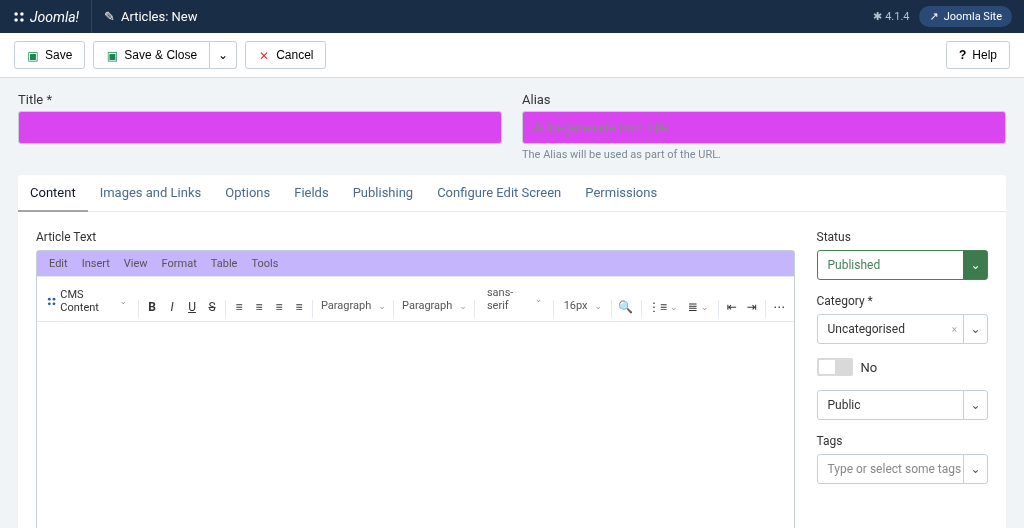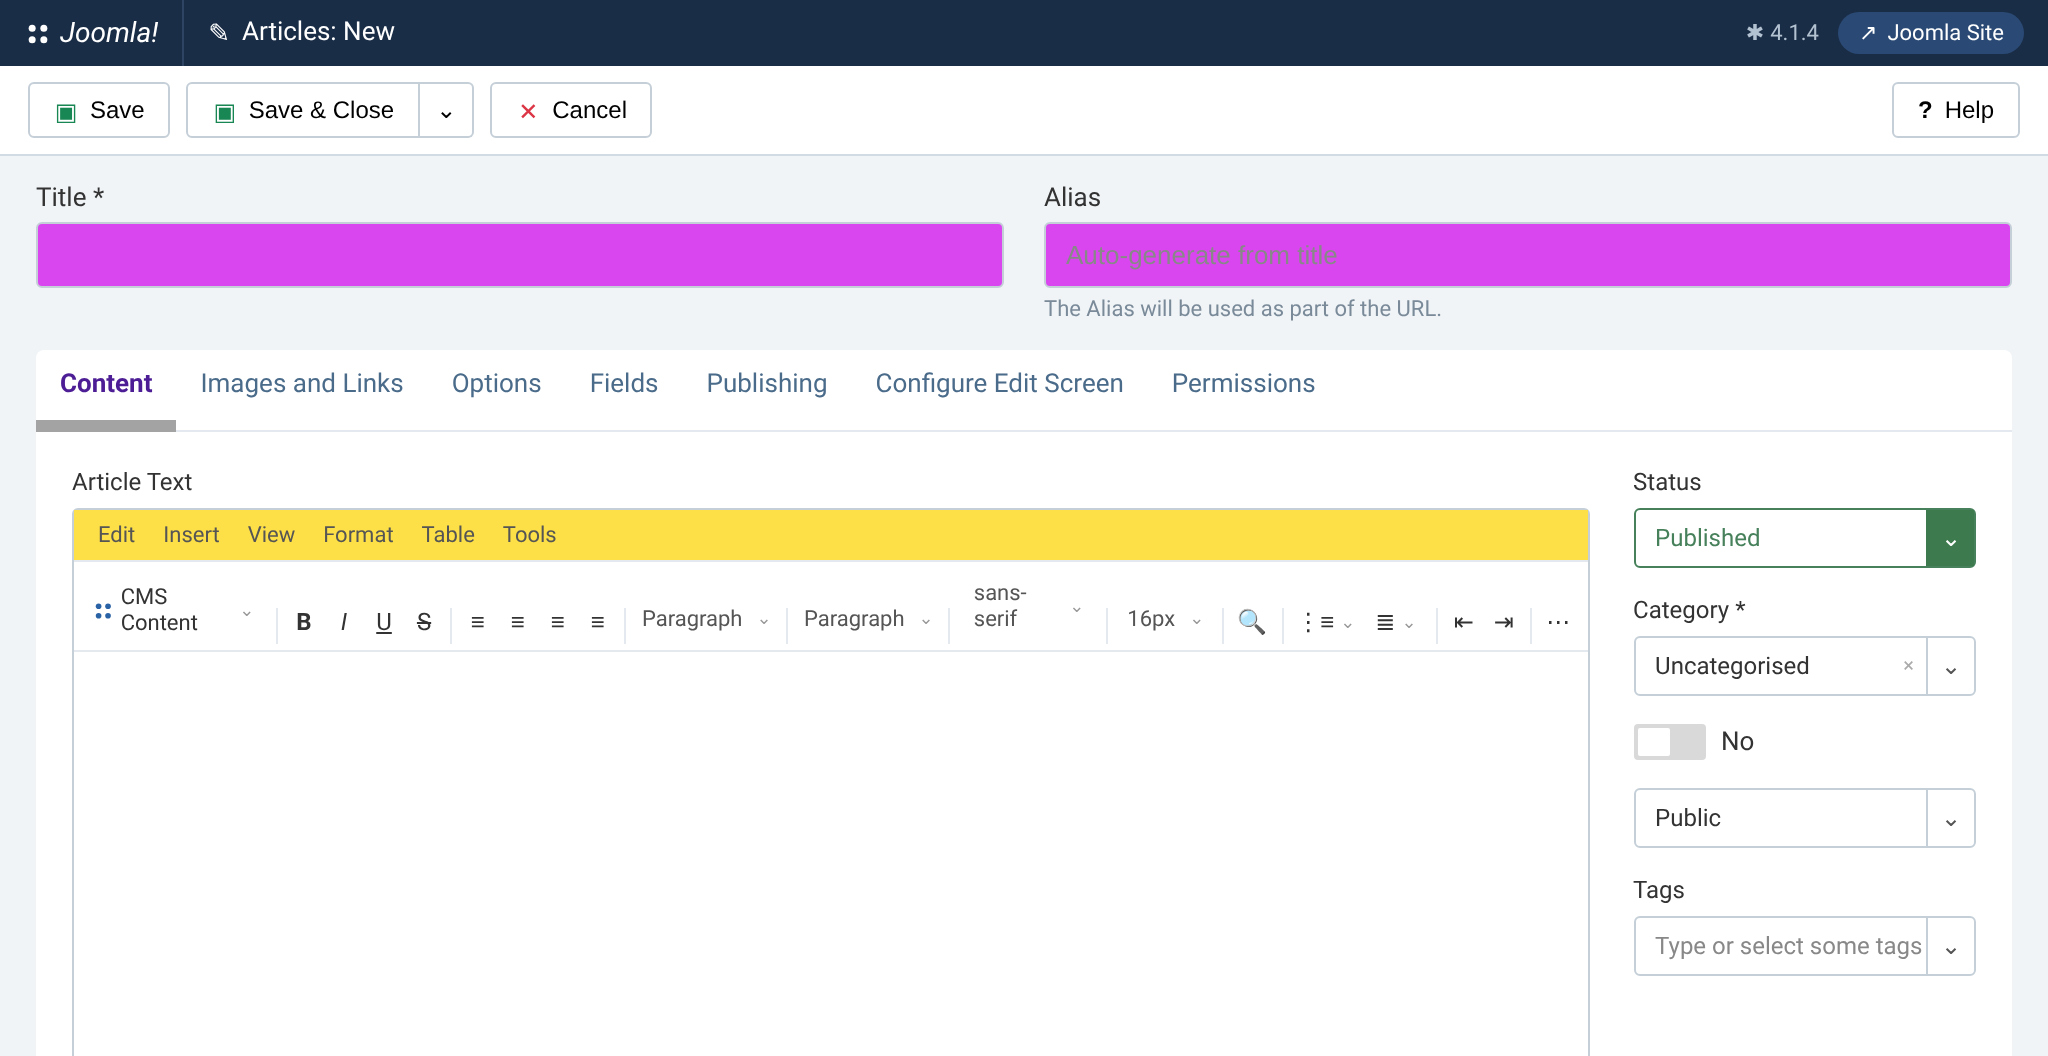--- a/index.html
+++ b/index.html
@@ -23,28 +23,28 @@
 .form-top{padding:14px 18px;display:flex;gap:20px}
 .form-top .col{flex:1}
 .lbl{font-size:13px;color:#333;margin-bottom:4px;display:block}
 .req:after{content:" *"}
 .inp{width:100%;border:1px solid #c5cfd8;border-radius:3px;padding:8px 10px;font-size:13px;background:#d946ef}
 .inp::placeholder{color:#888}
 .hint{font-size:11px;color:#7a8a99;margin-top:4px}
 .tabs{background:#fff;margin:0 18px;border-radius:4px 4px 0 0;padding:0}
 .tabrow{display:flex;border-bottom:1px solid #e3e9ef}
 .tab{padding:10px 12px;font-size:13px;color:#4a6b8a;cursor:pointer}
-.tab.active{color:#4c1d95;font-weight:700;border-bottom:6px solid #a3a3a3;margin-bottom:-1px}
+.tab.active{color:#0f172a;font-weight:400;border-bottom:2px solid #a3a3a3;margin-bottom:-1px}
 .content-pane{background:#fff;margin:0 18px;padding:18px;display:flex;gap:22px}
 .main-col{flex:1}
 .side-col{width:222px}
 .field-block{margin-bottom:14px}
 .sec-label{font-size:12px;color:#333;margin-bottom:6px;display:block}
 .editor-wrap{border:1px solid #c5cfd8;border-radius:3px}
-.ed-menu{display:flex;gap:2px;padding:4px 6px;border-bottom:1px solid #e3e9ef;background:#fde047}
+.ed-menu{display:flex;gap:2px;padding:4px 6px;border-bottom:1px solid #e3e9ef;background:#c4b5fd}
 .ed-menu span{font-size:11px;padding:2px 6px;cursor:pointer;color:#555}
 .ed-tools{display:flex;align-items:flex-end;padding:3px 4px;border-bottom:1px solid #e3e9ef;background:#fff;flex-wrap:nowrap}
 .tbtn{padding:4px 5px;cursor:pointer;font-size:12px;color:#333;display:inline-flex;align-items:center;justify-content:center;min-width:20px}
 .tsel{border:none;font-size:11px;padding:2px 4px;background:#fff;color:#555}
 .tsep{width:1px;height:18px;background:#e3e9ef;margin:0 3px}
 .tcaret{font-size:9px;color:#999;padding:0 3px}
 .ed-area{min-height:210px;background:#fff}
 .sel{width:100%;border:1px solid #c5cfd8;border-radius:3px;padding:7px 10px;font-size:12px;background:#fff;display:flex;align-items:center;justify-content:space-between}
 .sel .dd{width:24px;text-align:center;color:#555;border-left:1px solid #c5cfd8;margin:-7px -10px -7px 0;padding:7px 0}
 .sel.status{border-color:#47815b}

